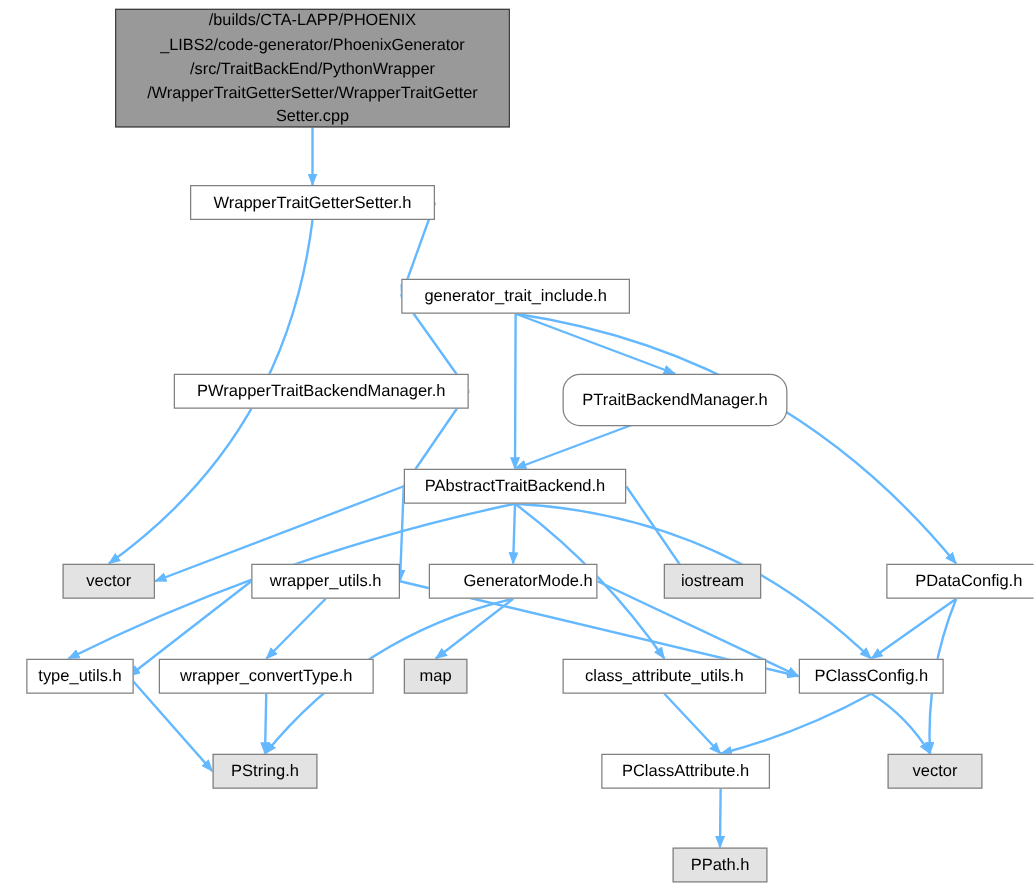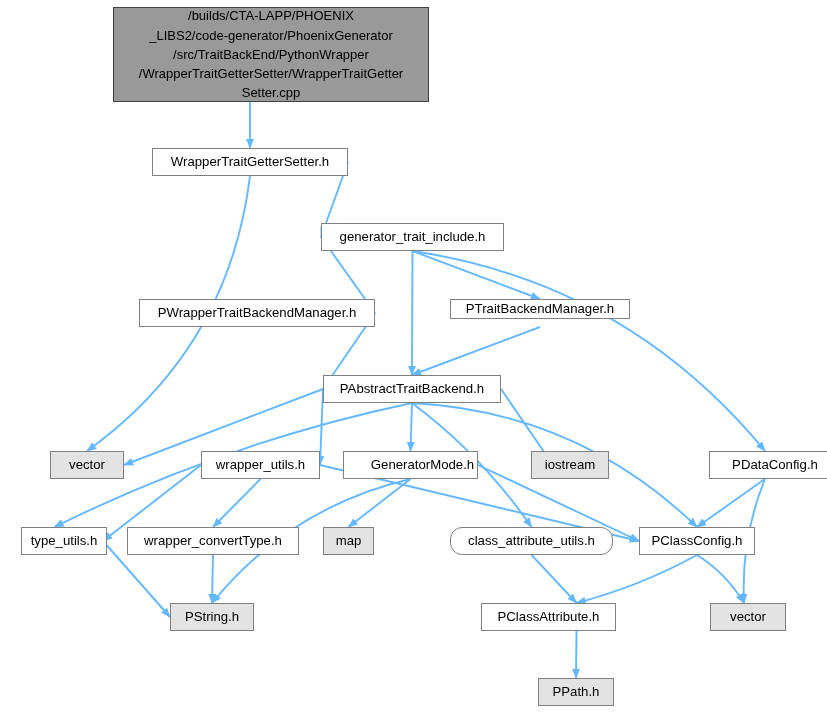--- a/index.html
+++ b/index.html
@@ -37,21 +37,20 @@
     line-height: 1.30;
     white-space: pre;
     cursor: pointer;
   }
   .node.root {
     background: #999999;
     border: 1px solid #404040;
     font-size: 13px;
     line-height: 1.48;
     padding: 2px 4px;
-    margin-left: 21px;
   }
   .node.local {
     background: #ffffff;
     border: 1px solid #808080;
   }
   .node.system {
     background: #e3e3e3;
     border: 1px solid #808080;
   }
 </style>
@@ -100,30 +99,30 @@
   </svg>
   <div id="node-layer">
       <div class="node root" style="left: 92px; top: 7px; width: 316px; height: 95px;">/builds/CTA-LAPP/PHOENIX
 _LIBS2/code-generator/PhoenixGenerator
 /src/TraitBackEnd/PythonWrapper
 /WrapperTraitGetterSetter/WrapperTraitGetter
 Setter.cpp</div>
       <div class="node local" style="left: 152px; top: 148px; width: 196px; height: 28px;">WrapperTraitGetterSetter.h</div>
       <div class="node local" style="left: 321px; top: 223px; width: 183px; height: 28px; text-align: right;">generator_trait_include.h</div>
       <div class="node local" style="left: 139px; top: 299px; width: 236px; height: 28px;">PWrapperTraitBackendManager.h</div>
-      <div class="node local" style="left: 450px; top: 299px; width: 180px; height: 20px;">PTraitBackendManager.h</div>
+      <div class="node local" style="left: 450px; top: 299px; width: 180px; height: 42px; border-radius: 14px;">PTraitBackendManager.h</div>
       <div class="node local" style="left: 323px; top: 375px; width: 178px; height: 28px;">PAbstractTraitBackend.h</div>
       <div class="node system" style="left: 50px; top: 451px; width: 74px; height: 28px;">vector</div>
       <div class="node local" style="left: 201px; top: 451px; width: 119px; height: 28px;">wrapper_utils.h</div>
       <div class="node local" style="left: 343px; top: 451px; width: 135px; height: 28px; padding-left: 24px;">GeneratorMode.h</div>
       <div class="node system" style="left: 531px; top: 451px; width: 78px; height: 28px;">iostream</div>
       <div class="node local" style="left: 709px; top: 451px; width: 132px; height: 28px;">PDataConfig.h</div>
       <div class="node local" style="left: 6px; top: 527px; width: 86px; height: 28px; margin-left: 15px;">type_utils.h</div>
       <div class="node local" style="left: 127px; top: 527px; width: 172px; height: 28px;">wrapper_convertType.h</div>
       <div class="node system" style="left: 323px; top: 527px; width: 51px; height: 28px;">map</div>
-      <div class="node local" style="left: 450px; top: 527px; width: 163px; height: 28px; border-radius: 12px;">class_attribute_utils.h</div>
+      <div class="node local" style="left: 450px; top: 527px; width: 163px; height: 28px;">class_attribute_utils.h</div>
       <div class="node local" style="left: 639px; top: 527px; width: 116px; height: 28px;">PClassConfig.h</div>
       <div class="node system" style="left: 170px; top: 603px; width: 84px; height: 28px;">PString.h</div>
       <div class="node local" style="left: 481px; top: 603px; width: 135px; height: 28px;">PClassAttribute.h</div>
       <div class="node system" style="left: 710px; top: 603px; width: 76px; height: 28px;">vector</div>
       <div class="node system" style="left: 538px; top: 678px; width: 76px; height: 28px;">PPath.h</div>
     </div>
 </div>
 
 </body></html>

